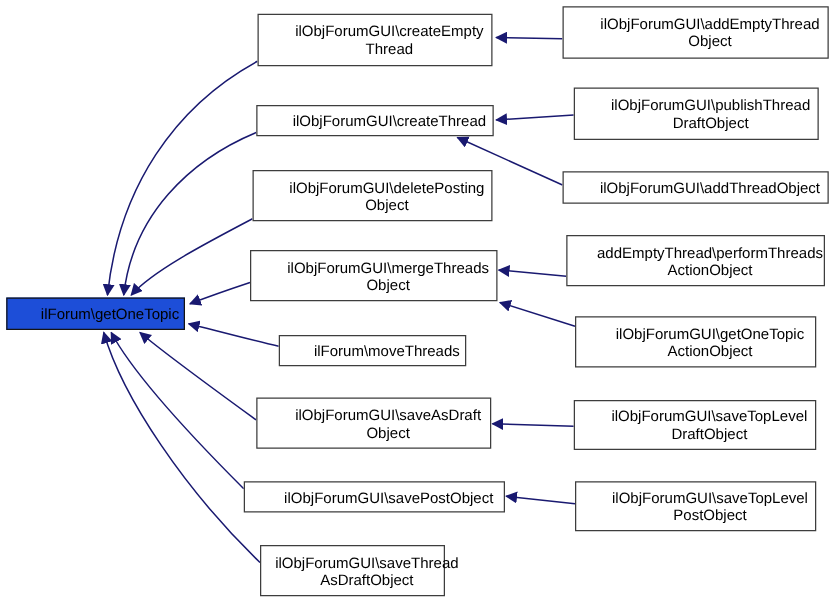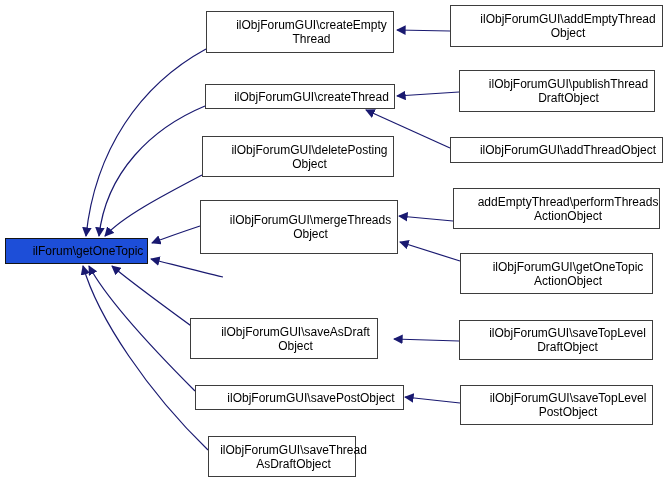--- a/index.html
+++ b/index.html
@@ -75,27 +75,30 @@
 
   <div class="node" style="left:205px;top:84px;width:190px;height:25px">
     <span class="ln">ilObjForumGUI\createThread</span>
   </div>
 
   <div class="node" style="left:202px;top:136px;width:192px;height:41px">
     <span class="ln">ilObjForumGUI\deletePosting</span>
     <span class="ln">Object</span>
   </div>
 
-  <div class="node" style="left:200px;top:200px;width:198px;height:54px">
+  <div class="node" style="left:200px;top:200px;width:198px;height:41px">
     <span class="ln">ilObjForumGUI\mergeThreads</span>
     <span class="ln">Object</span>
   </div>
 
+  <div class="node" style="left:223px;top:268px;width:150px;height:25px">
+    <span class="ln">ilForum\moveThreads</span>
+  </div>
 
-  <div class="node" style="left:190px;top:318px;width:188px;height:41px">
+  <div class="node" style="left:205px;top:318px;width:188px;height:41px">
     <span class="ln">ilObjForumGUI\saveAsDraft</span>
     <span class="ln">Object</span>
   </div>
 
   <div class="node" style="left:195px;top:385px;width:209px;height:25px">
     <span class="ln">ilObjForumGUI\savePostObject</span>
   </div>
 
   <div class="node" style="left:208px;top:436px;width:148px;height:41px">
     <span class="ln">ilObjForumGUI\saveThread</span>

